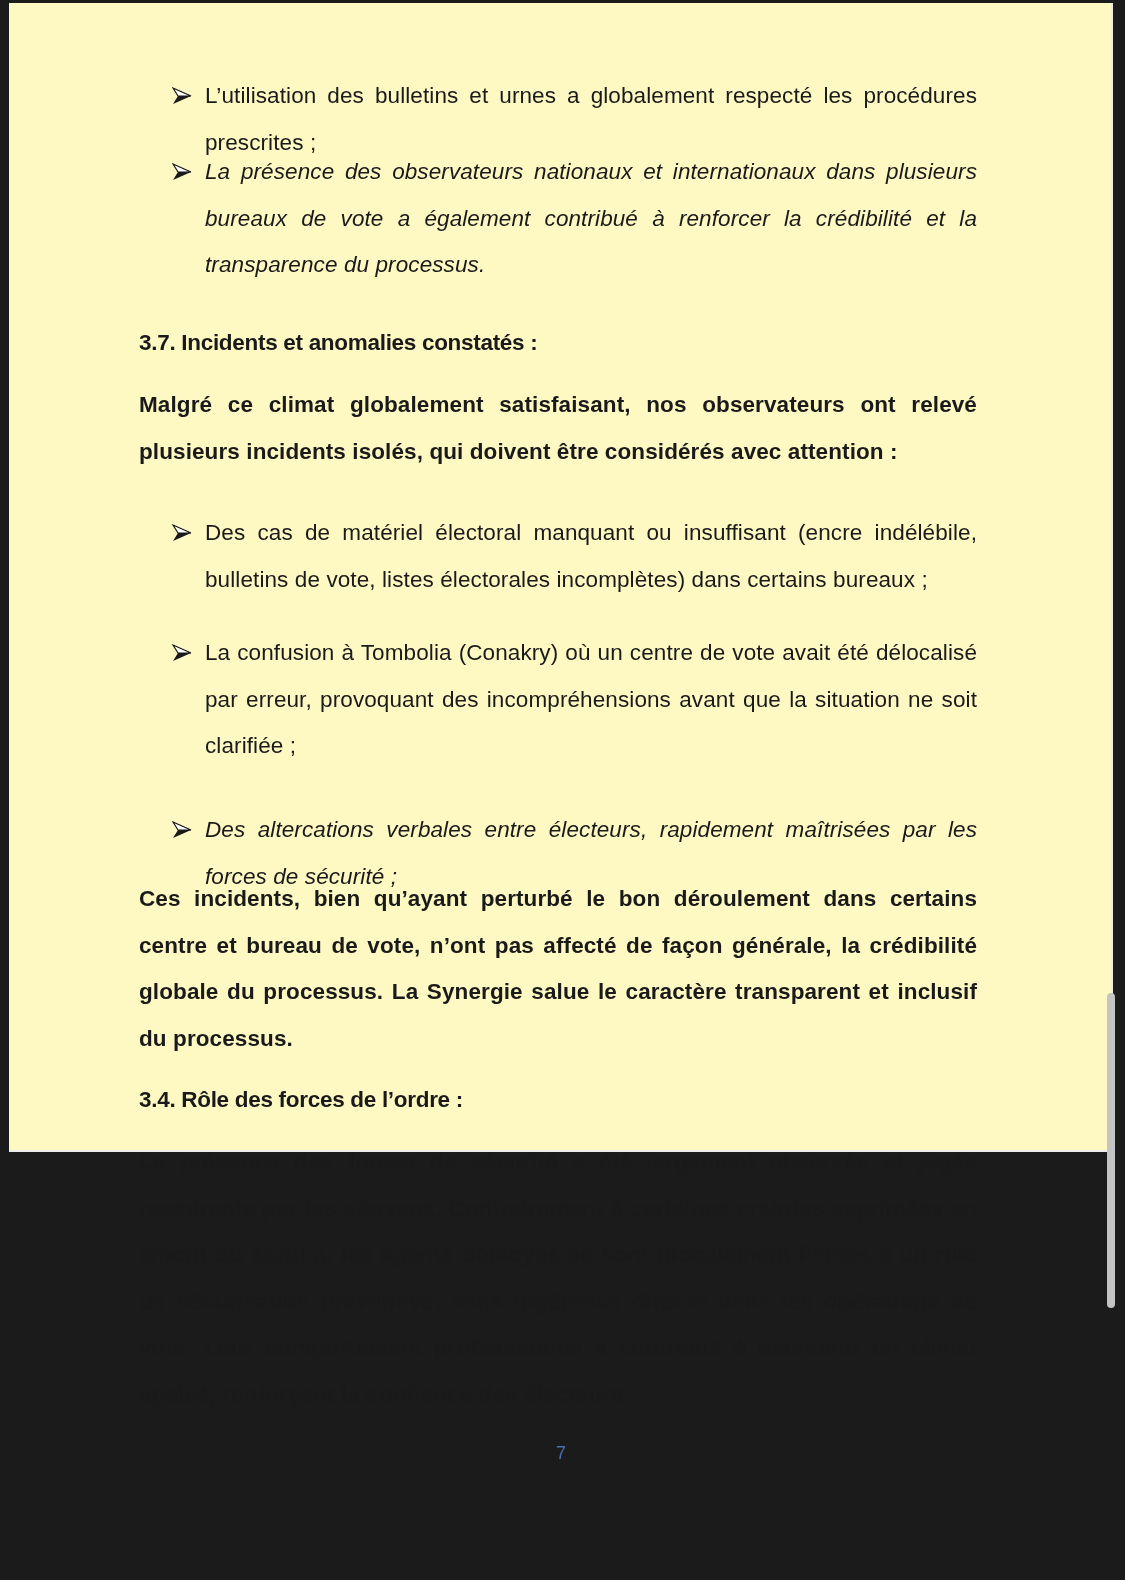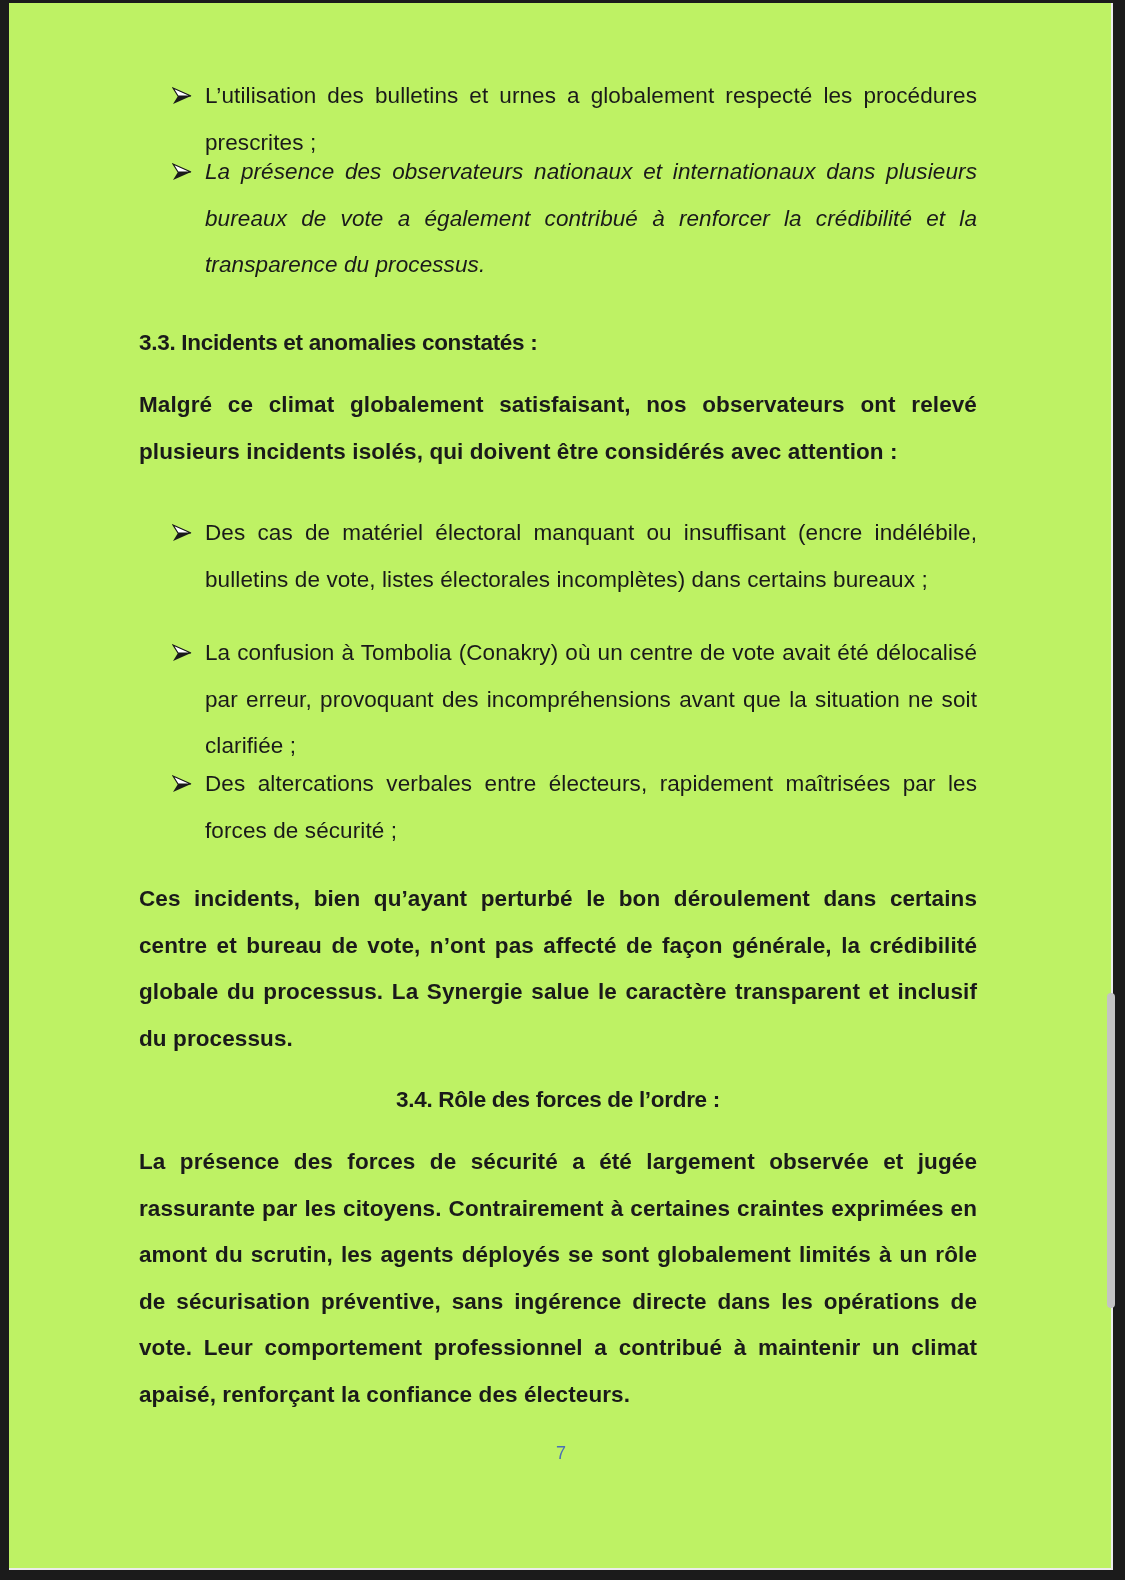--- a/index.html
+++ b/index.html
@@ -12,22 +12,22 @@
     background: #1b1b1b;
     position: relative;
     overflow: hidden;
     font-family: "Liberation Sans", "DejaVu Sans", sans-serif;
   }
   .page {
     position: absolute;
     left: 9px;
     top: 3px;
     width: 1104px;
-    height: 1567px;
-    background: #bef264;
+    height: 1149px;
+    background: #fef9c3;
     border-right: 2px solid #ececec;
     border-bottom: 2px solid #ececec;
     box-sizing: border-box;
   }
   .content {
     position: absolute;
     left: 130px;
     top: 0;
     width: 838px;
     color: #1a1a1a;
@@ -108,51 +108,51 @@
     </div>
 
     <div class="bullet" style="top:146px;font-style:italic;">
       <svg class="arrow" viewBox="0 0 20 20">
         <path d="M1 2 L19 10 L1 18 L6 10 Z" fill="#1a1a1a"></path>
         <path d="M1 2 L19 10 L6 10 Z" fill="#ffffff" stroke="#1a1a1a" stroke-width="1.2"></path>
       </svg>
       <div class="btext">La présence des observateurs nationaux et internationaux dans plusieurs bureaux de vote a également contribué à renforcer la crédibilité et la transparence du processus.</div>
     </div>
 
-    <div class="block heading" style="top:317px;">3.3. Incidents et anomalies constatés :</div>
+    <div class="block heading" style="top:317px;">3.7. Incidents et anomalies constatés :</div>
 
     <div class="block justify" style="top:379px;">Malgré ce climat globalement satisfaisant, nos observateurs ont relevé plusieurs incidents isolés, qui doivent être considérés avec attention :</div>
 
     <div class="bullet" style="top:507px;">
       <svg class="arrow" viewBox="0 0 20 20">
         <path d="M1 2 L19 10 L1 18 L6 10 Z" fill="#1a1a1a"></path>
         <path d="M1 2 L19 10 L6 10 Z" fill="#ffffff" stroke="#1a1a1a" stroke-width="1.2"></path>
       </svg>
       <div class="btext">Des cas de matériel électoral manquant ou insuffisant (encre indélébile, bulletins de vote, listes électorales incomplètes) dans certains bureaux ;</div>
     </div>
 
     <div class="bullet" style="top:627px;">
       <svg class="arrow" viewBox="0 0 20 20">
         <path d="M1 2 L19 10 L1 18 L6 10 Z" fill="#1a1a1a"></path>
         <path d="M1 2 L19 10 L6 10 Z" fill="#ffffff" stroke="#1a1a1a" stroke-width="1.2"></path>
       </svg>
       <div class="btext">La confusion à Tombolia (Conakry) où un centre de vote avait été délocalisé par erreur, provoquant des incompréhensions avant que la situation ne soit clarifiée ;</div>
     </div>
 
-    <div class="bullet" style="top:758px;">
+    <div class="bullet" style="top:804px;font-style:italic;">
       <svg class="arrow" viewBox="0 0 20 20">
         <path d="M1 2 L19 10 L1 18 L6 10 Z" fill="#1a1a1a"></path>
         <path d="M1 2 L19 10 L6 10 Z" fill="#ffffff" stroke="#1a1a1a" stroke-width="1.2"></path>
       </svg>
       <div class="btext">Des altercations verbales entre électeurs, rapidement maîtrisées par les forces de sécurité ;</div>
     </div>
 
     <div class="block justify" style="top:873px;">Ces incidents, bien qu’ayant perturbé le bon déroulement dans certains centre et bureau de vote, n’ont pas affecté de façon générale, la crédibilité globale du processus. La Synergie salue le caractère transparent et inclusif du processus.</div>
 
-    <div class="block heading" style="top:1074px;text-align:center;">3.4. Rôle des forces de l’ordre :</div>
+    <div class="block heading" style="top:1074px;">3.4. Rôle des forces de l’ordre :</div>
 
     <div class="block justify" style="top:1136px;">La présence des forces de sécurité a été largement observée et jugée rassurante par les citoyens. Contrairement à certaines craintes exprimées en amont du scrutin, les agents déployés se sont globalement limités à un rôle de sécurisation préventive, sans ingérence directe dans les opérations de vote. Leur comportement professionnel a contribué à maintenir un climat apaisé, renforçant la confiance des électeurs.</div>
   </div>
 
   <div class="page-number">7</div>
 
   <div class="scrollbar-track"></div>
   <div class="scrollbar-thumb"></div>
 </div>
 

